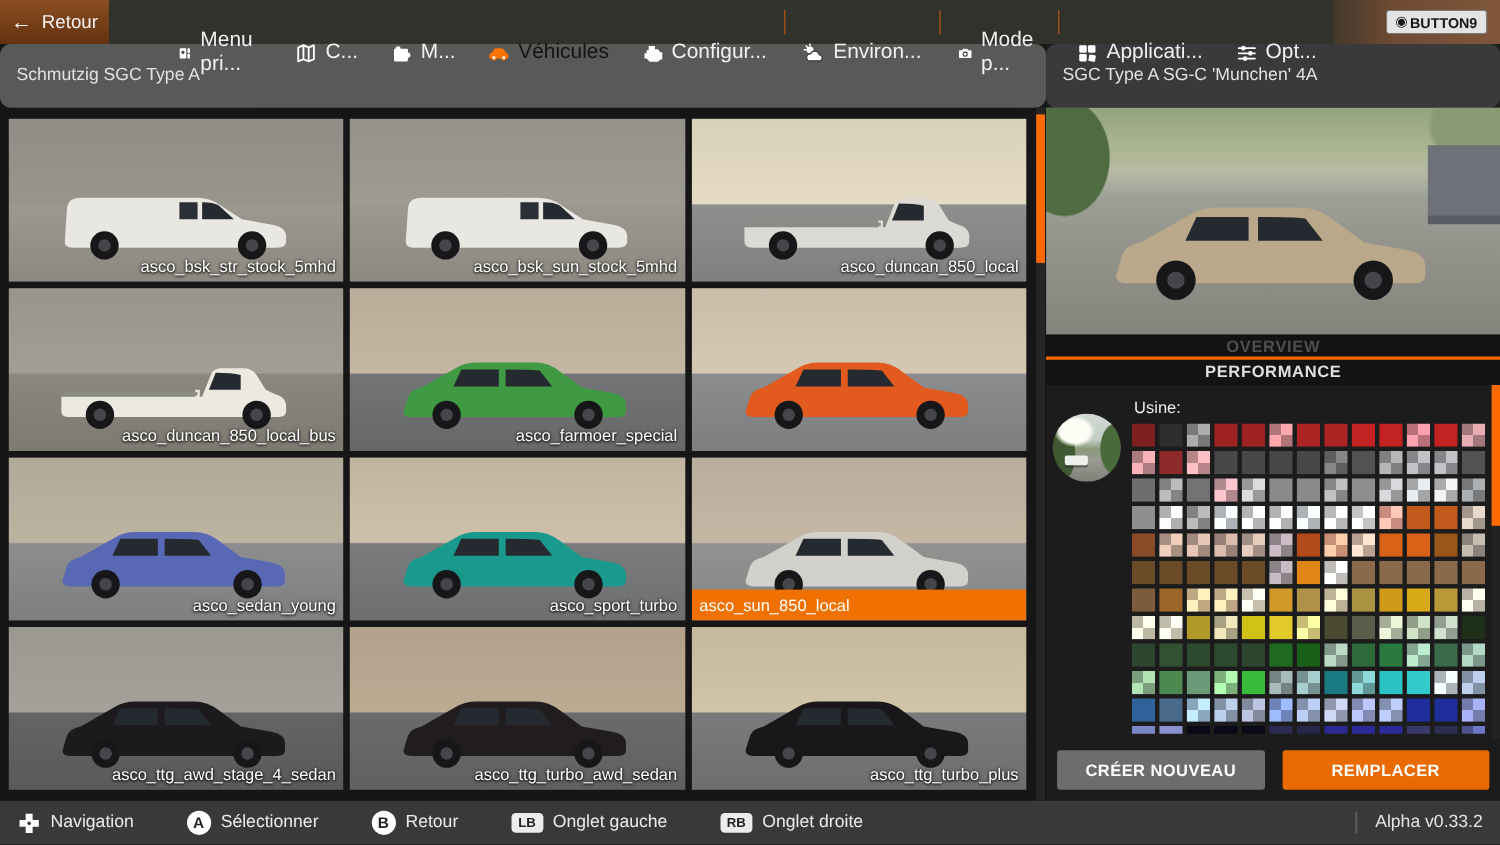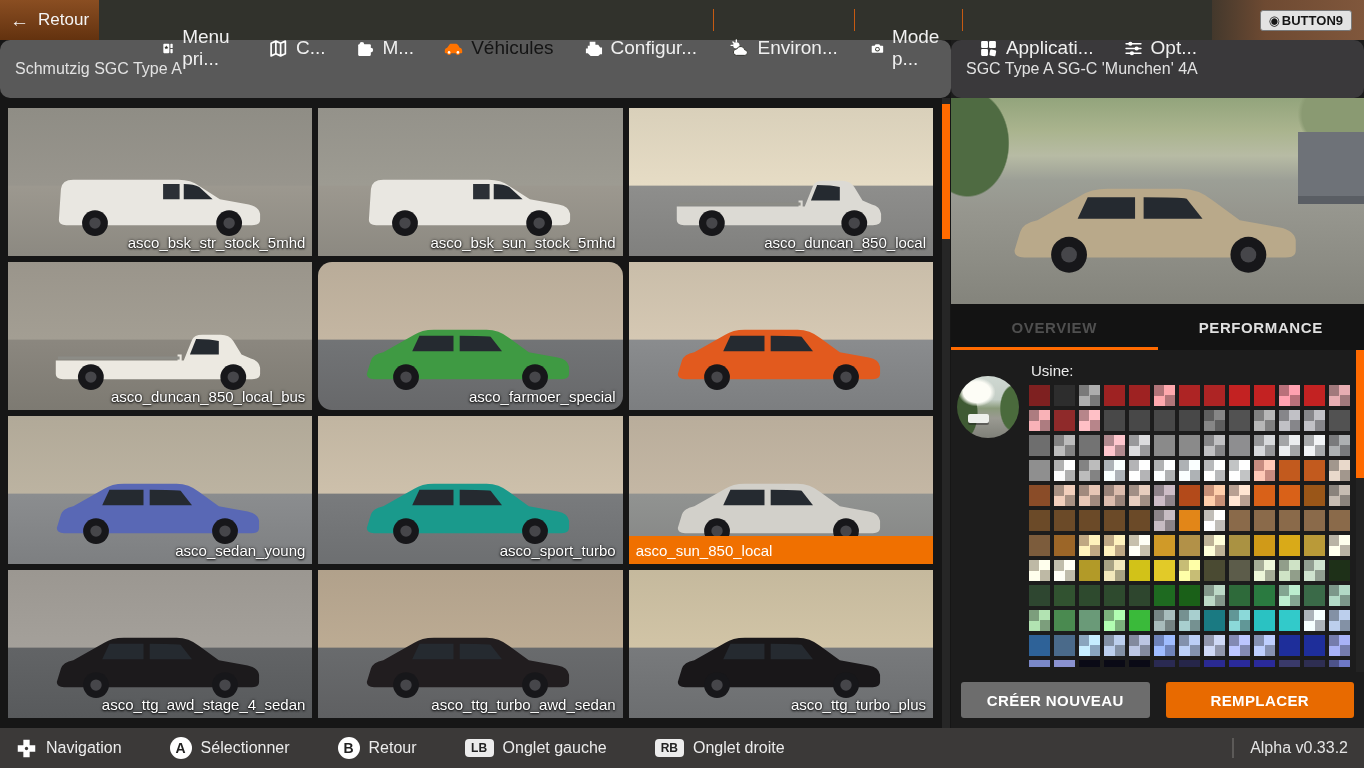--- a/index.html
+++ b/index.html
@@ -48,21 +48,21 @@
   .panel-header.right{background:#3a393b;}
   .preview{position:relative;height:206px;overflow:hidden;
     background:
       radial-gradient(70px 90px at 4% 22%,#4f6b42 0 58%,rgba(0,0,0,0) 60%),
       radial-gradient(90px 70px at 97% 8%,#8a9a72 0 55%,rgba(0,0,0,0) 60%),
       linear-gradient(180deg,#93a47c 0%,#aab48e 16%,#b7bba4 28%,#9c9f96 40%,#96968e 55%,#8d8d85 78%,#84847c 100%);}
   .preview .car-wrap{position:absolute;left:50%;transform:translateX(-50%);bottom:12px;width:330px;}
   .preview .car-wrap svg{display:block;width:100%;}
   .trailer{position:absolute;right:0;top:34px;width:66px;height:72px;background:#6e7278;
     box-shadow:inset 0 -8px 0 #5a5e64;}
-  .detail-tabs{height:46px;display:flex;background:#131313;}
+  .detail-tabs{height:46px;display:flex;background:#131313;flex-direction:column;}
   .dtab{flex:1;display:flex;align-items:center;justify-content:center;font-size:15px;font-weight:bold;
     letter-spacing:.6px;color:#e0e0e0;cursor:pointer;}
   .dtab.active{color:#4f4f4f;box-shadow:inset 0 -3px 0 #ff6a00;}
   .detail-body{position:relative;flex:1;display:flex;gap:10px;padding:12px 14px 0 6px;overflow:hidden;}
   .env-thumb{flex:none;width:62px;height:62px;margin-top:14px;border-radius:50%;position:relative;overflow:hidden;
     background:
       radial-gradient(26px 20px at 32% 26%,#fdfdf6 0 52%,rgba(250,250,240,0) 72%),
       radial-gradient(26px 44px at 8% 60%,#3f5a33 0 58%,rgba(0,0,0,0) 62%),
       radial-gradient(24px 40px at 92% 52%,#4a6a3c 0 55%,rgba(0,0,0,0) 60%),
       linear-gradient(180deg,#cfd8d2 0%,#c4cec6 38%,#8a9a7a 52%,#9a9a92 68%,#7f8078 100%);}
@@ -262,21 +262,21 @@
                 <path d="M150 29 L144 44 H172 V31 Q164 29 150 29 Z" fill="#252a30"></path>
                 <rect x="16" y="46" width="118" height="3" fill="#8c8c86"></rect>
                 <circle cx="48" cy="66" r="12.5" fill="#17171a"></circle>
                 <circle cx="48" cy="66" r="5.5" fill="#46464a"></circle>
                 <circle cx="186" cy="66" r="12.5" fill="#17171a"></circle>
                 <circle cx="186" cy="66" r="5.5" fill="#46464a"></circle>
               </svg>
             </div>
             <div class="vlabel">asco_duncan_850_local_bus</div>
           </div>
-          <div class="vcard" style="background: linear-gradient(rgb(185, 172, 153) 0%, rgb(196, 182, 162) 52%, rgb(114, 116, 118) 53%, rgb(103, 104, 106) 100%); border-radius: 14px;">
+          <div class="vcard" style="background: linear-gradient(rgb(185, 172, 153) 0%, rgb(196, 182, 162) 52%, rgb(114, 116, 118) 53%, rgb(103, 104, 106) 100%);">
             <div class="car-wrap">
               <svg viewBox="0 0 230 92">
                 <path d="M15 63 L19 50 Q21 44 31 42 L61 25 Q68 20 80 20 L131 20 Q143 20 153 28 L172 42 L200 47 Q210 49 211 56 L211 63 Q211 68 204 68 L22 68 Q15 68 15 63 Z" fill="#3f9a43"></path>
                 <path d="M66 26 L59 41 L99 41 L99 26 Z" fill="#252a30"></path>
                 <path d="M105 26 L105 41 L146 41 L135 27 Q130 26 105 26 Z" fill="#252a30"></path>
                 <circle cx="53" cy="66" r="12.5" fill="#17171a"></circle>
                 <circle cx="53" cy="66" r="5.5" fill="#46464a"></circle>
                 <circle cx="178" cy="66" r="12.5" fill="#17171a"></circle>
                 <circle cx="178" cy="66" r="5.5" fill="#46464a"></circle>
               </svg>

